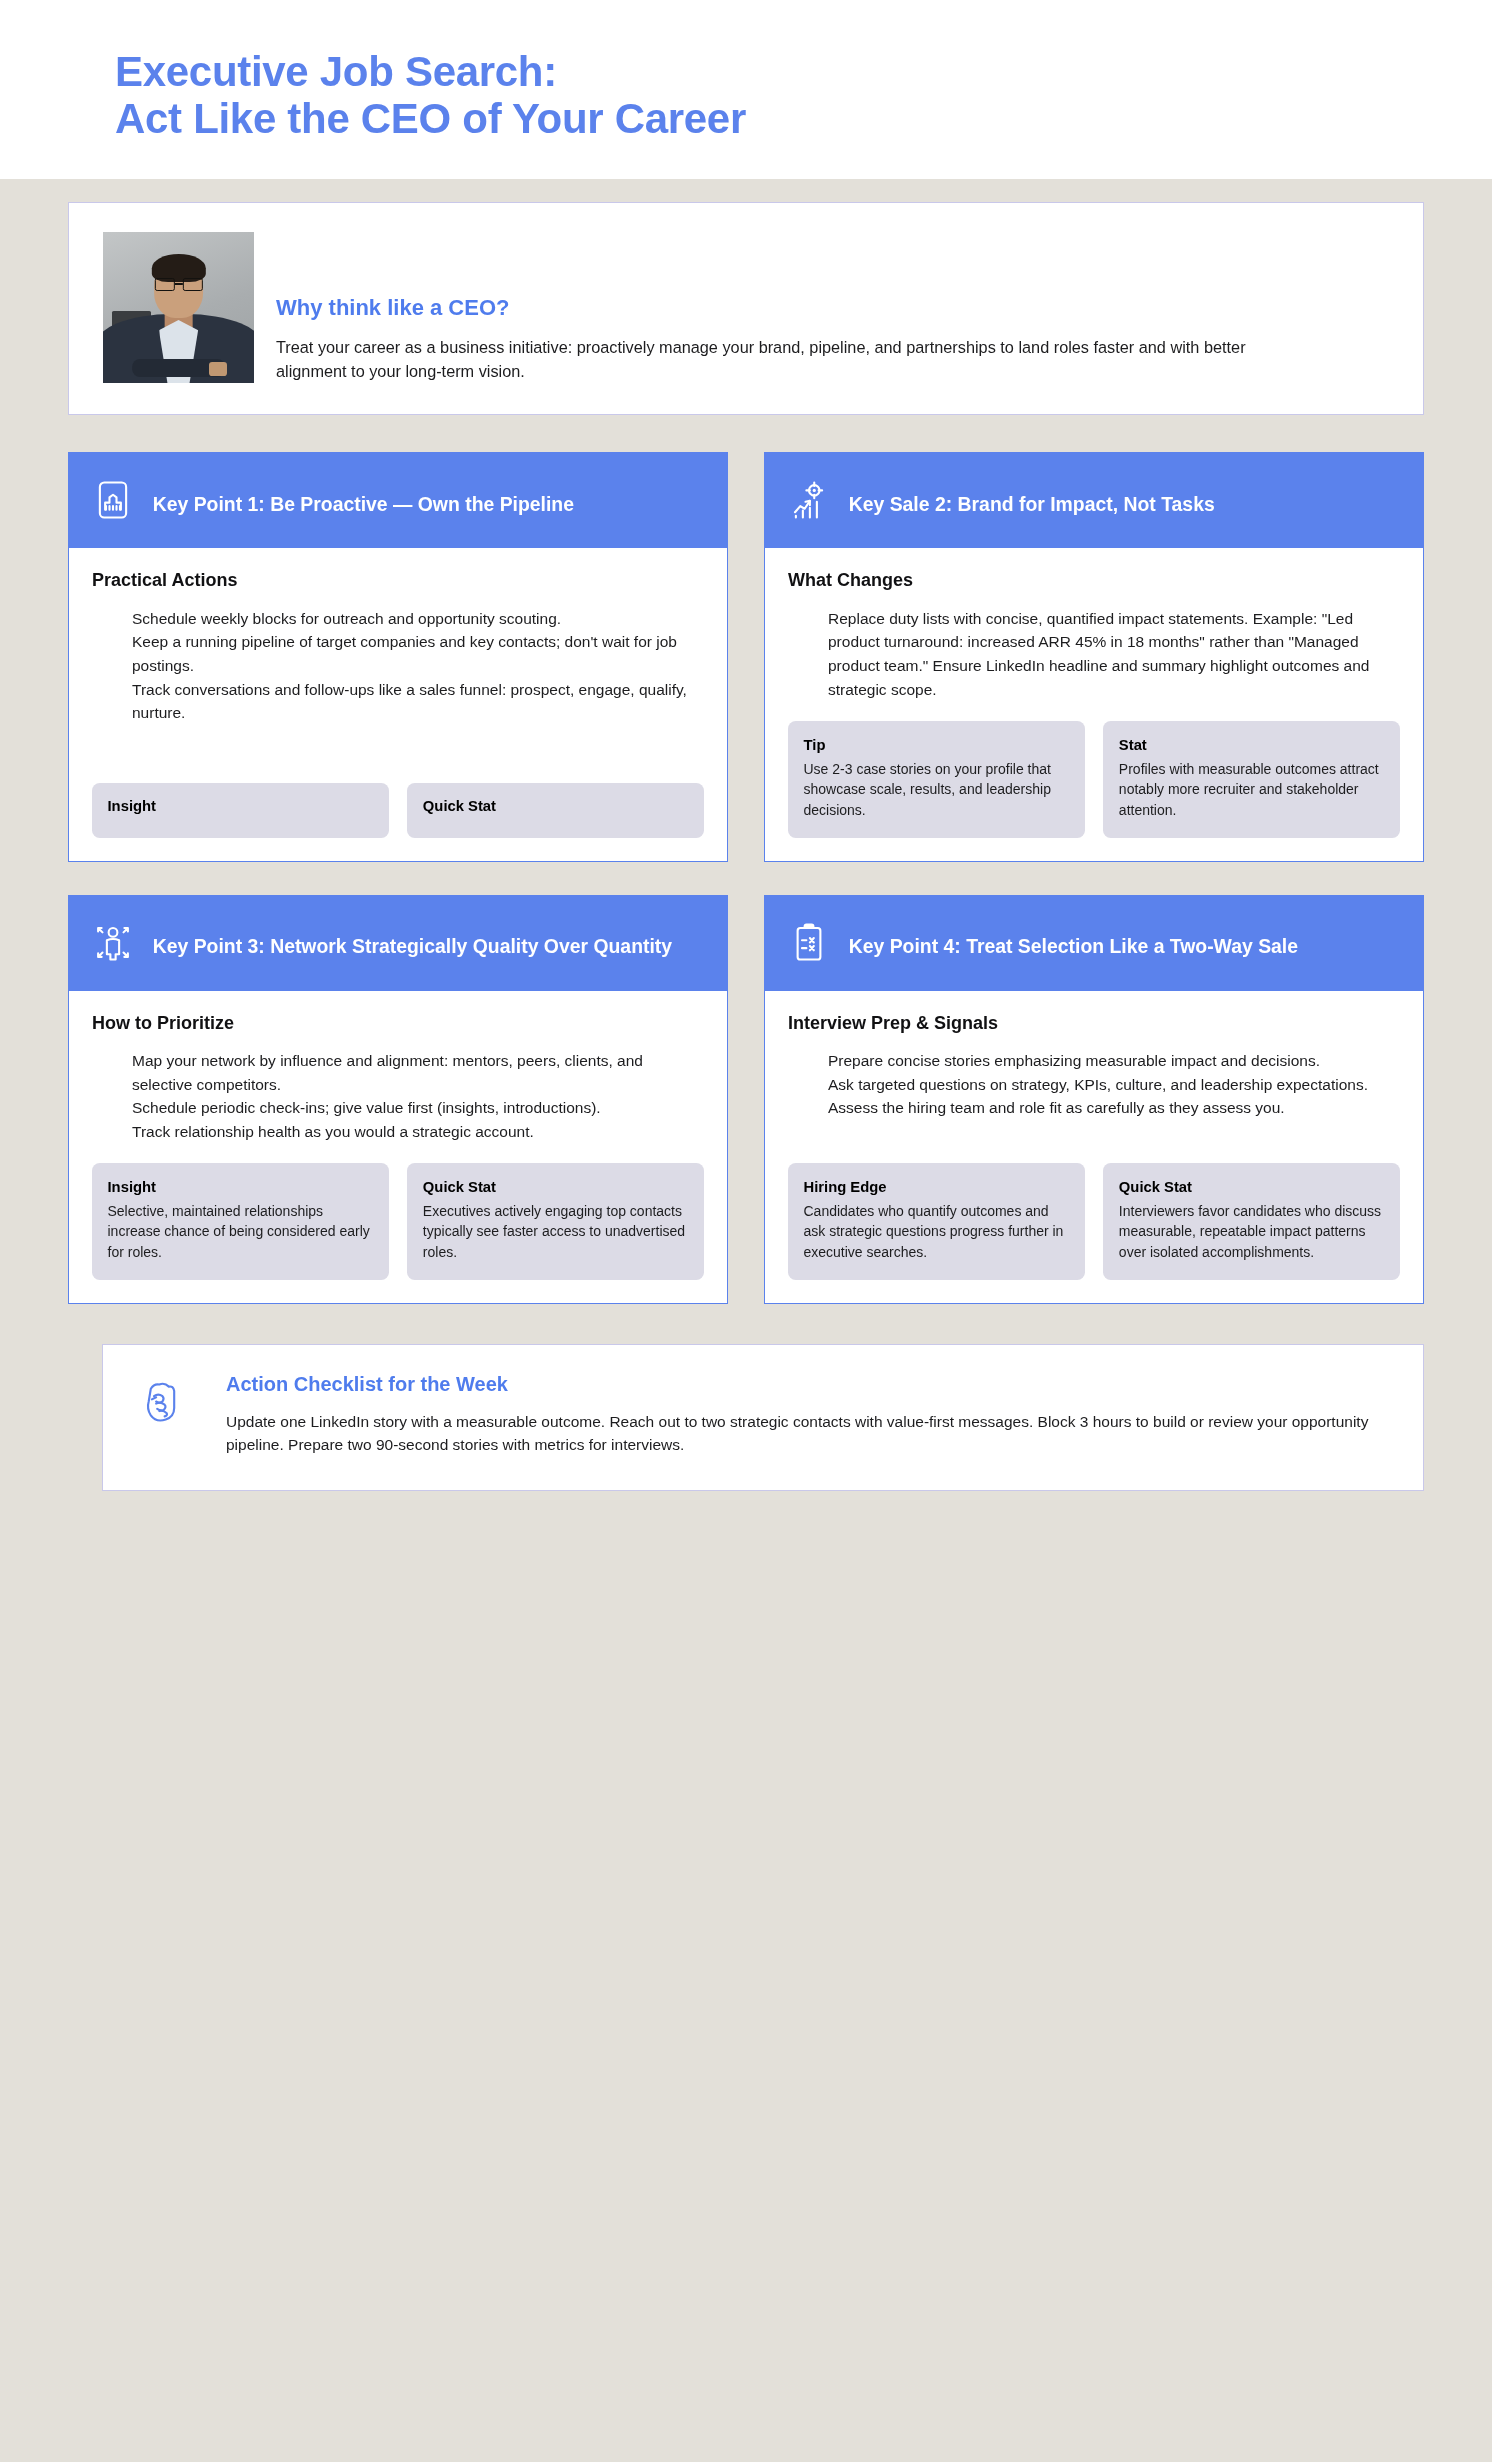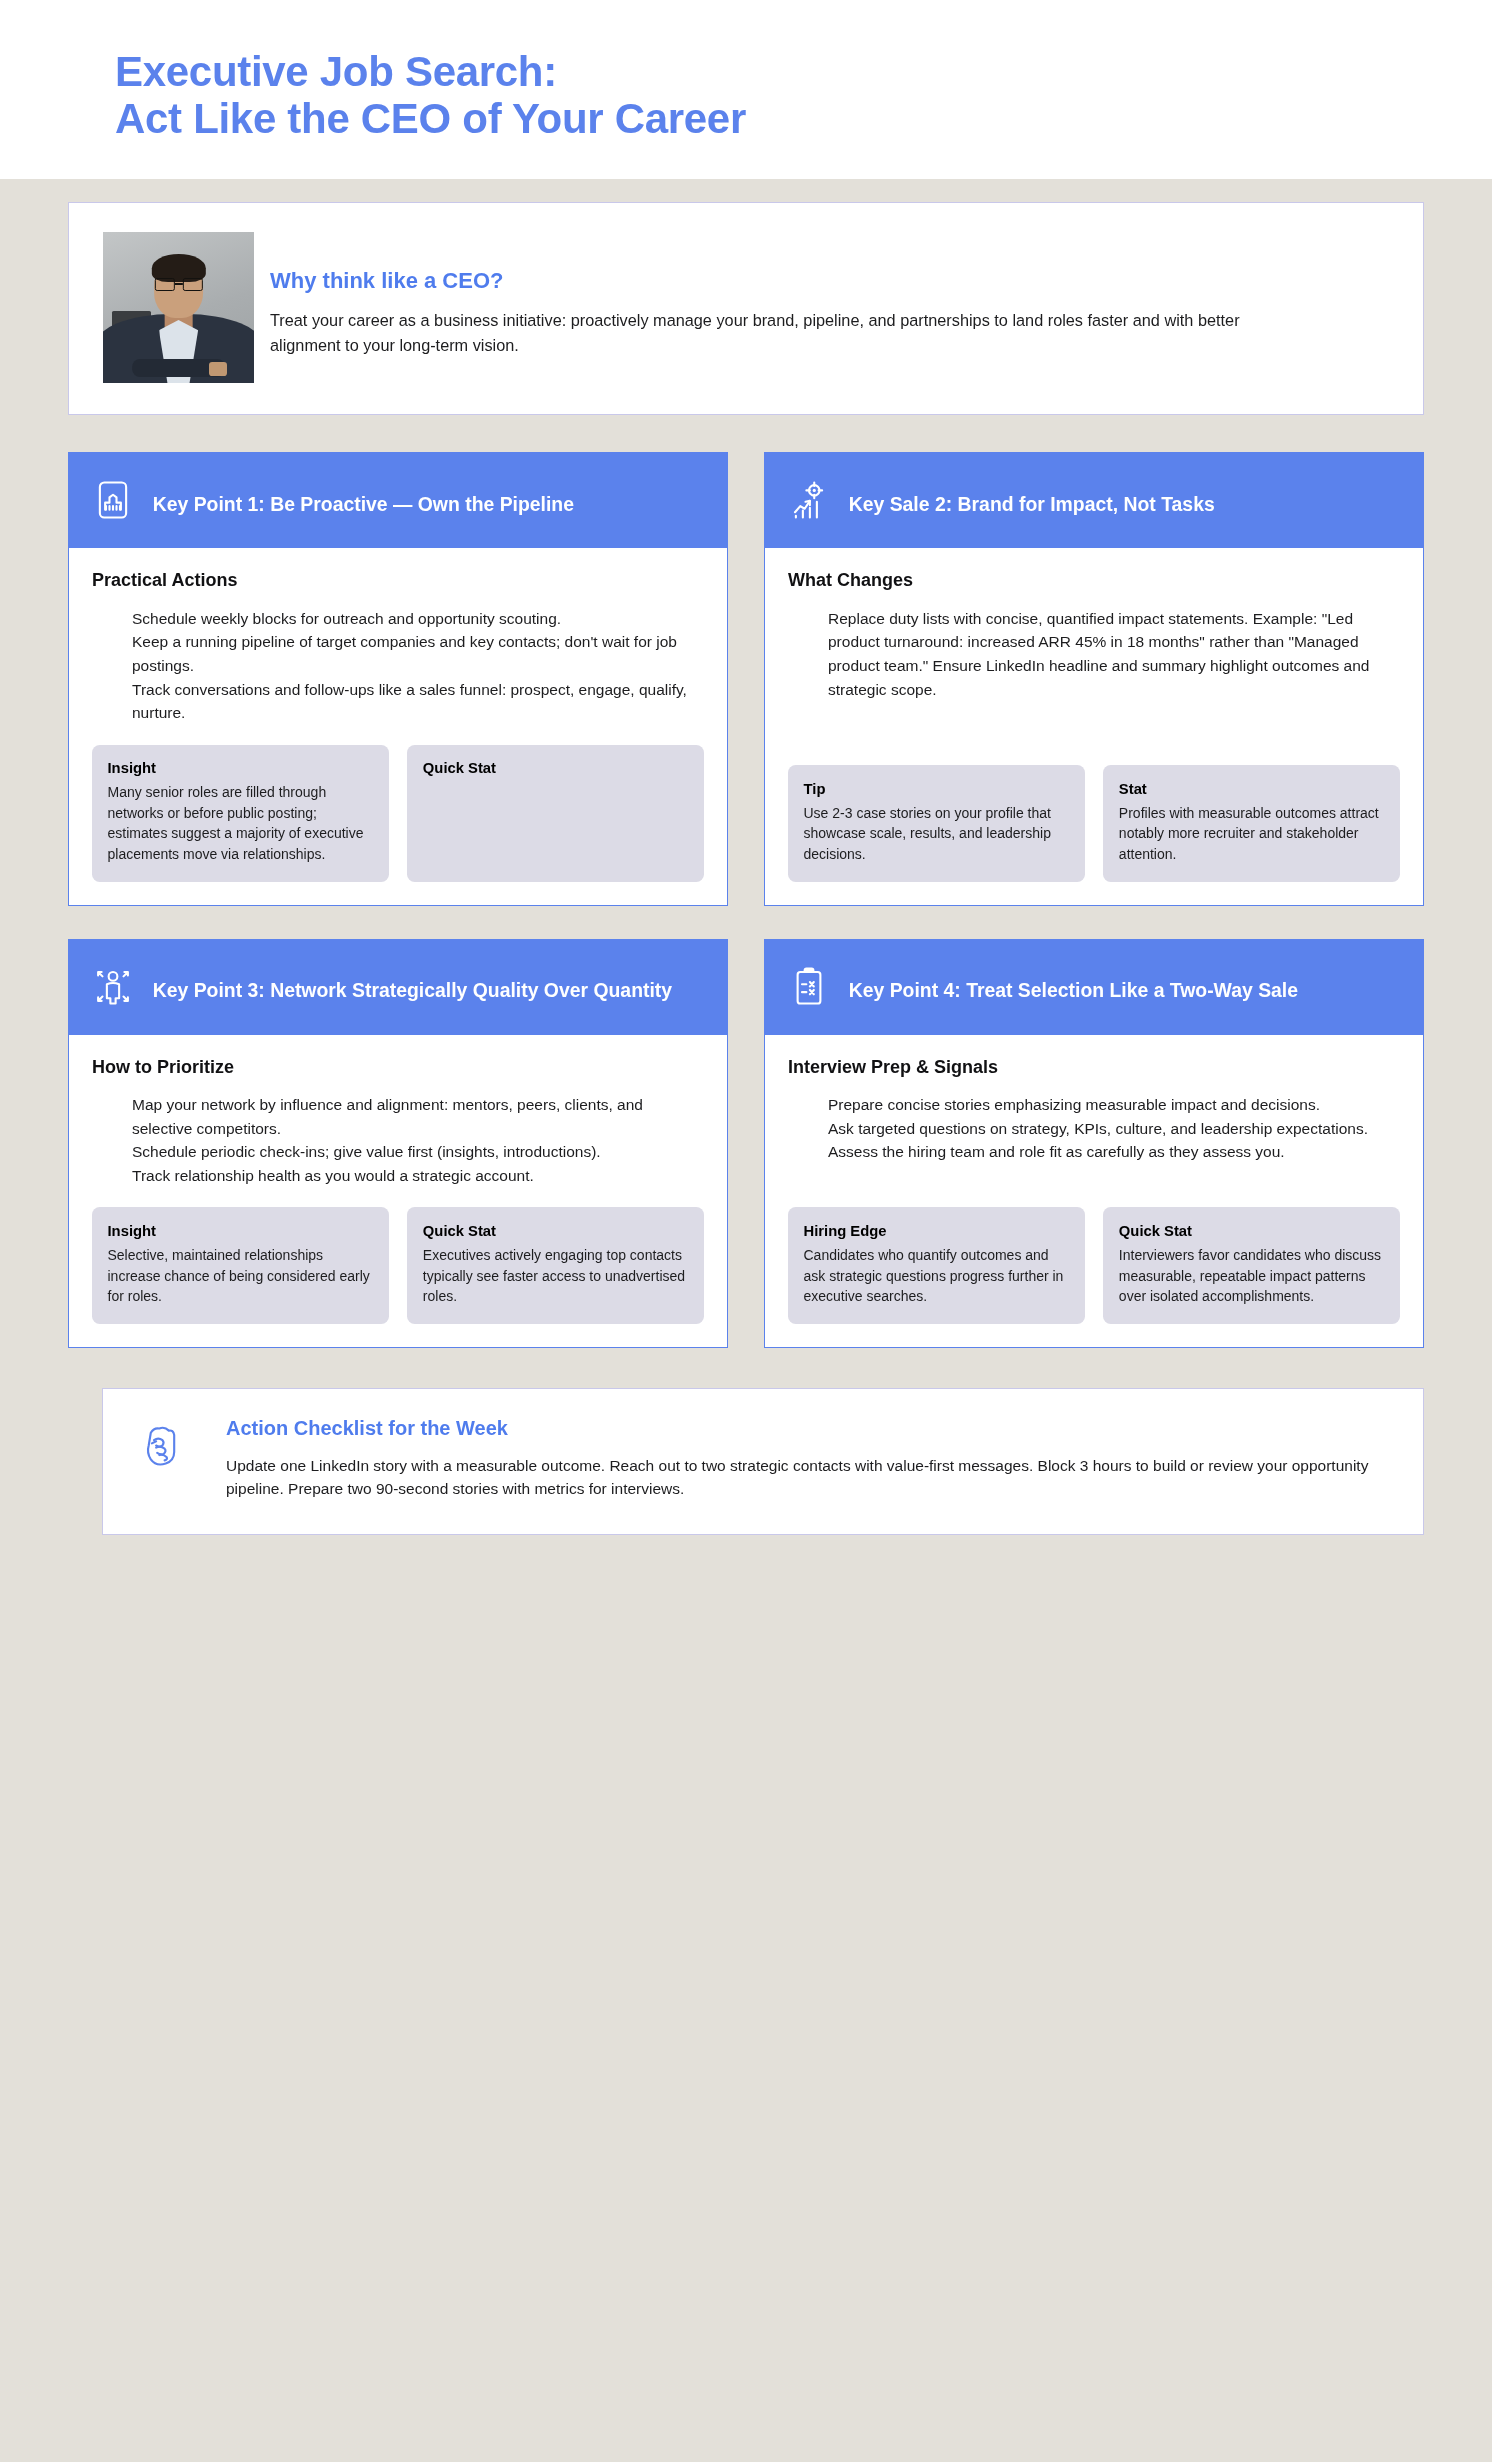--- a/index.html
+++ b/index.html
@@ -36,22 +36,22 @@
     padding: 0 68px;
   }
 
   
   .intro-card {
     background: #ffffff;
     border: 1.6px solid #c9c8ea;
     margin-top: 23px;
     padding: 29.5px 34px 31px 34px;
     display: flex;
-    gap: 16px;
-    align-items: center;
+    gap: 22px;
+    align-items: flex-end;
   }
   .intro-photo {
     width: 151px;
     height: 151px;
     flex: 0 0 151px;
     position: relative;
     overflow: hidden;
     background: #b9bcbe;
   }
   .intro-photo .bg-wall {
@@ -316,21 +316,20 @@
         <div class="kp-body">
           <div class="kp-subhead">Practical Actions</div>
           <div class="kp-lines">
             <span class="ln">Schedule weekly blocks for outreach and opportunity scouting.</span>
             <span class="ln">Keep a running pipeline of target companies and key contacts; don't wait for job postings.</span>
             <span class="ln">Track conversations and follow-ups like a sales funnel: prospect, engage, qualify, nurture.</span>
           </div>
           <div class="kp-boxes">
             <div class="kp-box">
               <div class="kp-box-title">Insight</div>
-              <div class="kp-box-text">Many senior roles are filled through networks or before public posting; estimates suggest a majority of executive placements move via relationships.</div>
             </div>
             <div class="kp-box">
               <div class="kp-box-title">Quick Stat</div>
             </div>
           </div>
         </div>
       </div>
 
       <div class="kp-card">
         <div class="kp-header">

